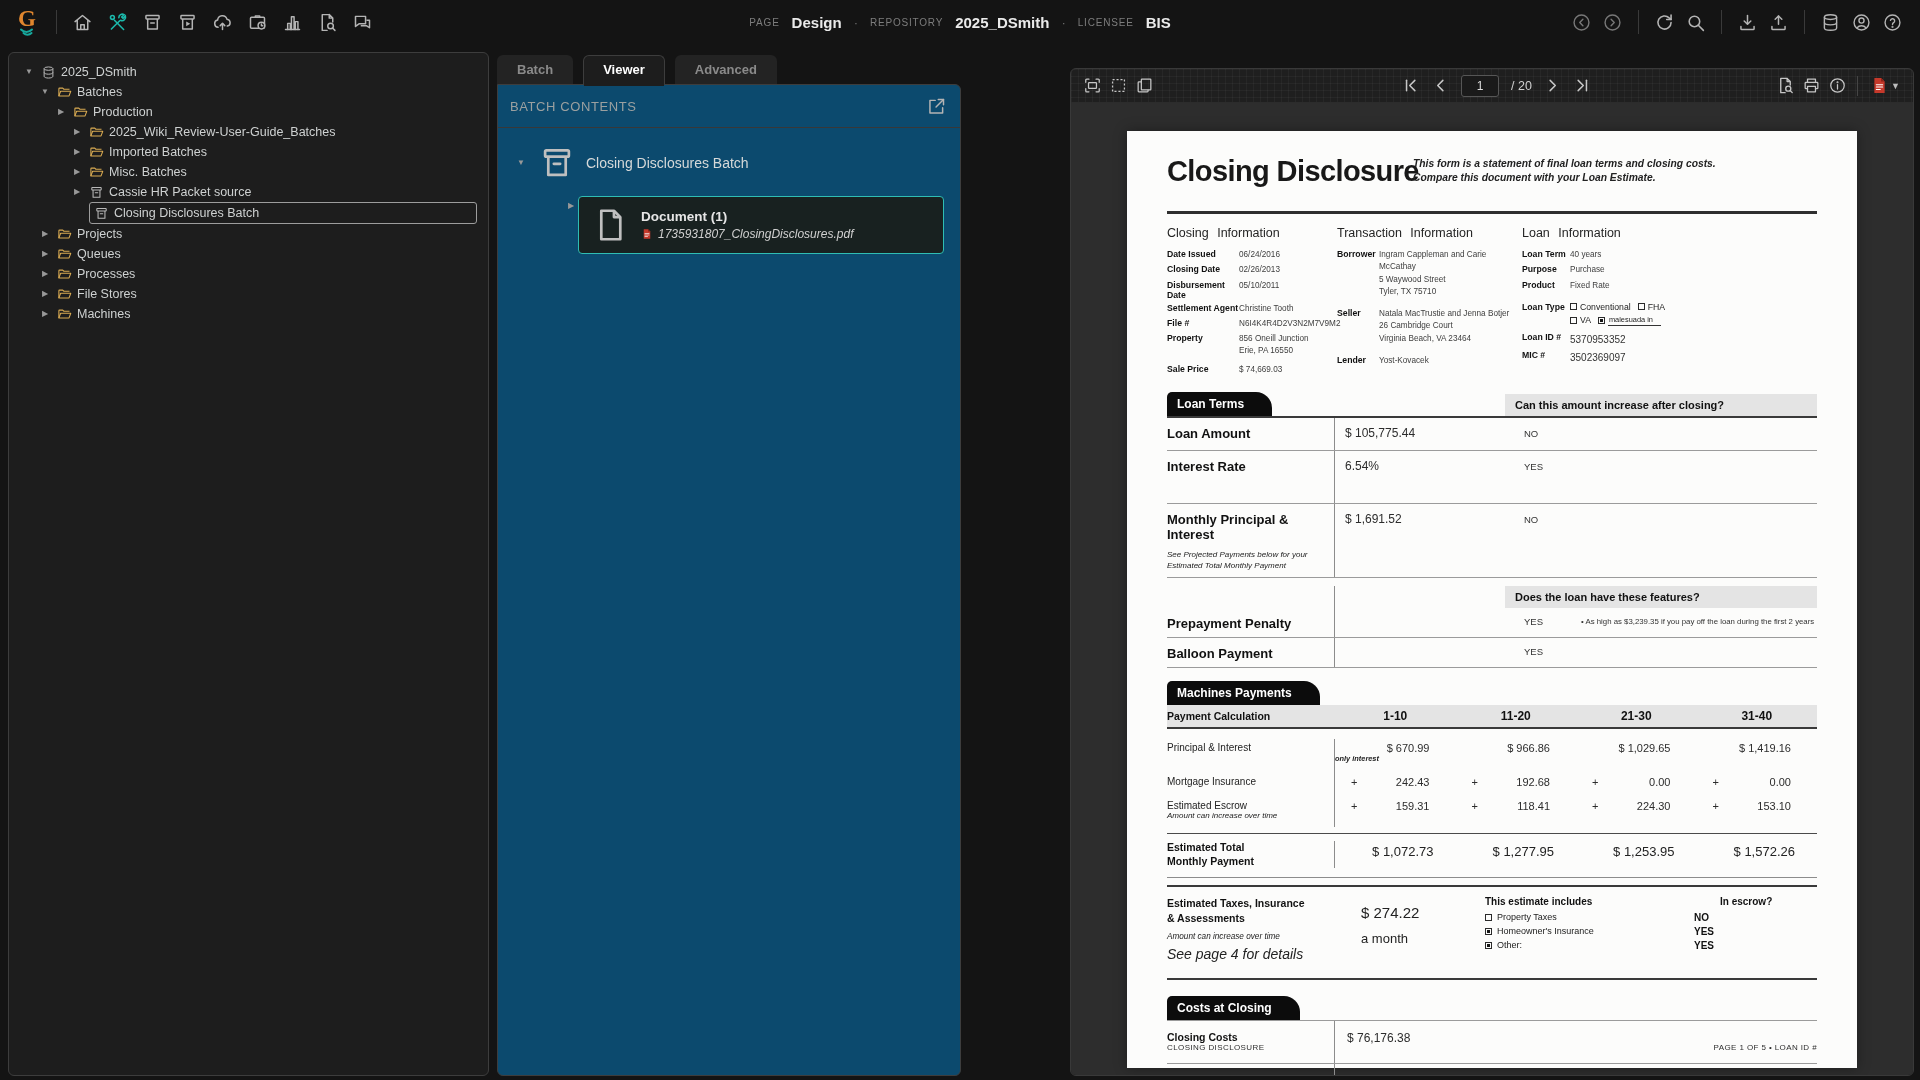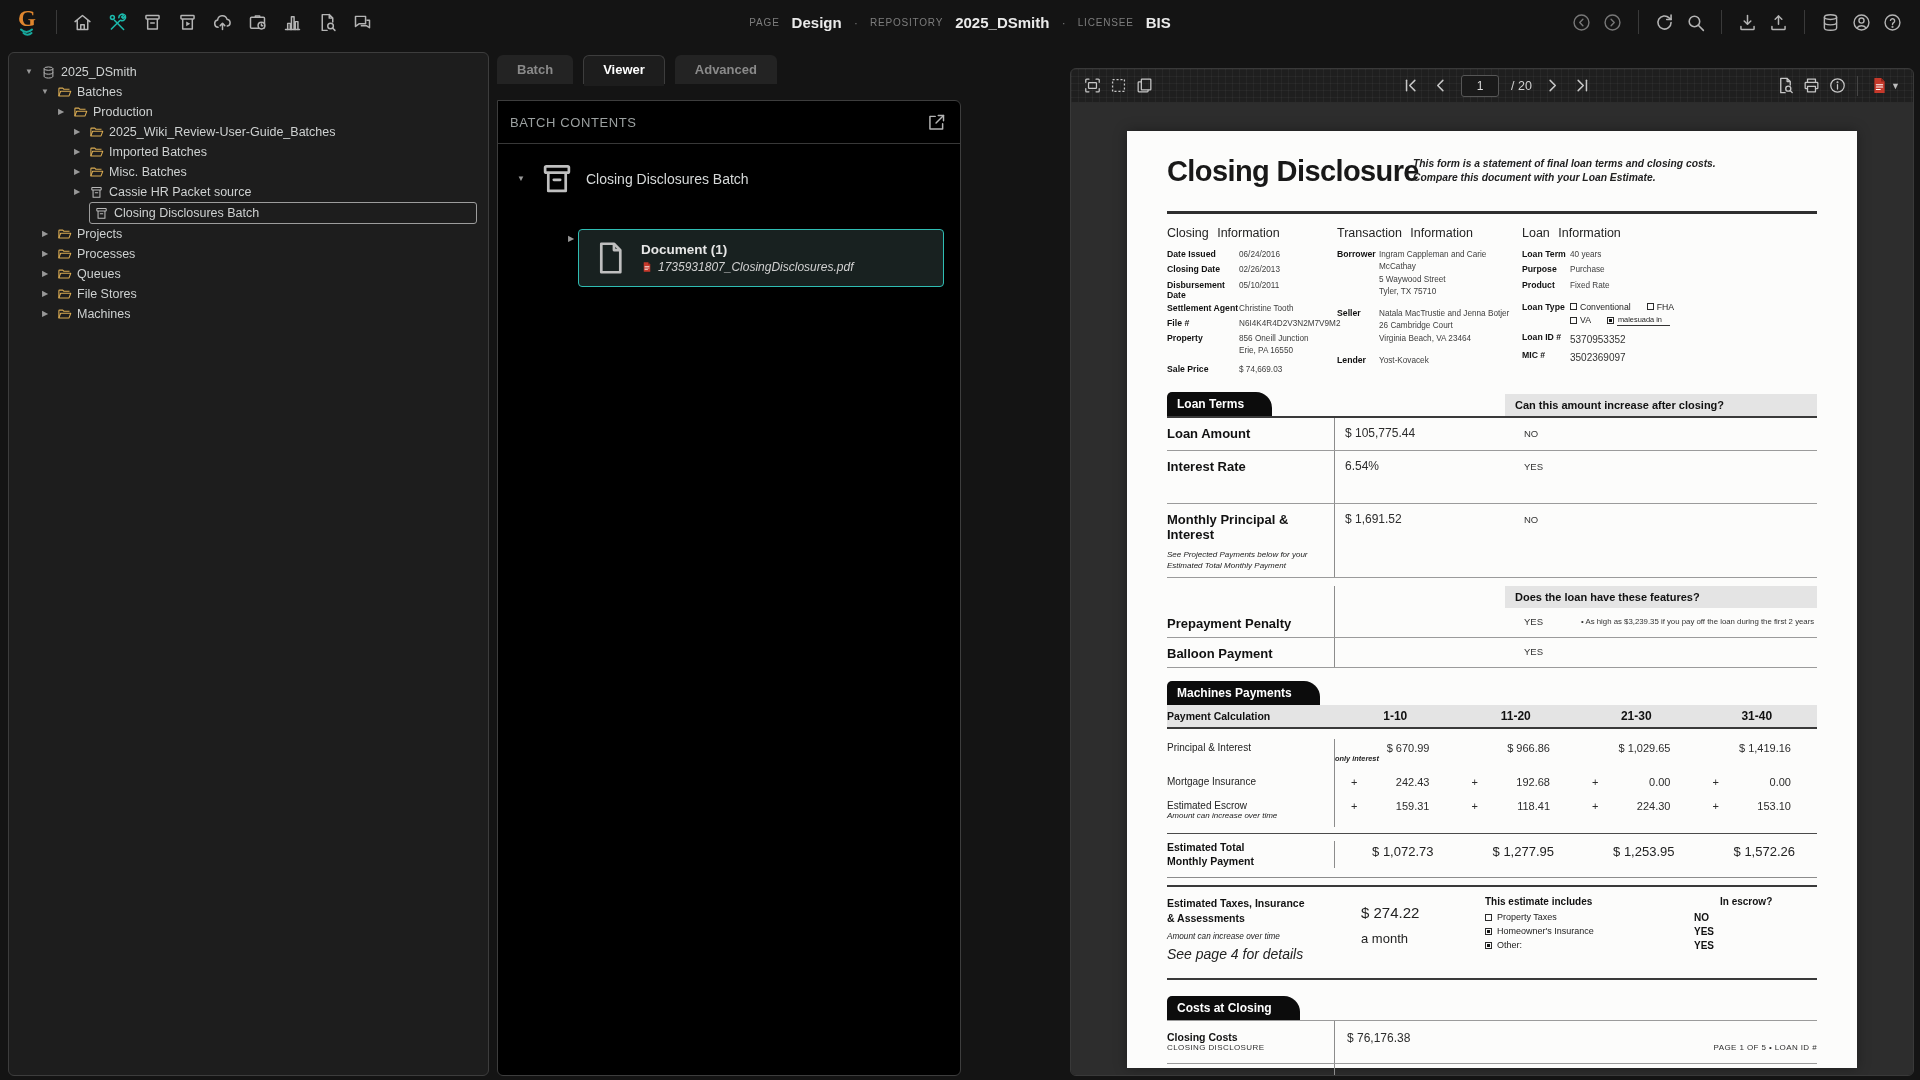--- a/index.html
+++ b/index.html
@@ -31,27 +31,27 @@
   .trow svg{width:15px;height:15px;flex:none}
   .fold{color:#d9ab52}
   .gico{color:#b9b9b9}
   .trow.sel{border:1px solid #9d9d9d;border-radius:3px;height:22px;margin-left:75px;margin-right:6px;padding-left:4px}
 
   
   .ctabs{position:absolute;left:497px;top:55px;display:flex;gap:10px;z-index:3}
   .tab{padding:6px 19px 7px;font-size:13px;font-weight:700;color:#8a8a8a;background:#232323;border:1px solid transparent;border-bottom:0;border-radius:6px 6px 0 0;cursor:pointer}
   .tab.active{color:#ffffff;background:#1d1d1d;border-color:#3d3d3d;position:relative}
   .tab.active::after{content:"";position:absolute;left:0;right:0;bottom:-2px;height:3px;background:#1d1d1d}
-  .cpanel{position:absolute;left:497px;top:100px;width:464px;bottom:4px;background:#000000;border:1px solid #3d3d3d;border-radius:0 6px 6px 6px;overflow:hidden}
+  .cpanel{position:absolute;left:497px;top:84px;width:464px;bottom:4px;background:#0c4a6e;border:1px solid #3d3d3d;border-radius:0 6px 6px 6px;overflow:hidden}
   .bc-head{display:flex;align-items:center;justify-content:space-between;padding:9px 12px;border-bottom:1px solid #383838;color:#9ba0a0;font-size:13px;letter-spacing:.6px}
   .bc-head .tb-btn{width:24px;height:24px}
   .bc-body{padding:16px 8px}
   .bc-batchrow{display:flex;align-items:center;gap:10px;margin-left:8px;color:#d6d9d9;font-size:14px;cursor:pointer}
   .big-ico{width:38px;height:38px;color:#bfbfbf;flex:none}
-  .docwrap{display:flex;margin-top:31px}
+  .docwrap{display:flex;margin-top:14px}
   .docwrap .caret{margin-left:58px;flex:none}
   .doc-card{flex:1;margin-right:8px;border:1px solid #2fbdb3;border-radius:4px;background:#182120;display:flex;align-items:center;gap:12px;padding:9px 12px;cursor:pointer}
   .doc-texts{display:flex;flex-direction:column}
   .doc-title{color:#e6e6e6;font-size:13.5px;font-weight:700}
   .doc-file{display:flex;align-items:center;gap:5px;color:#d0d0d0;font-size:12px;font-style:italic;margin-top:3px}
   .doc-file svg{width:12px;height:12px}
 
   
   .vpanel{position:absolute;left:1070px;right:6px;top:68px;bottom:4px;background:#1f1f1f;border:1px solid #393939;border-radius:6px;display:flex;flex-direction:column;overflow:hidden}
   .vtoolbar{height:34px;flex:none;display:flex;align-items:center;padding:0 8px;border-bottom:1px solid #2c2c2c;
@@ -75,21 +75,21 @@
   .d-stmt{position:absolute;left:246px;top:2px;width:340px;font-size:10.3px;font-style:italic;font-weight:600;line-height:1.4;color:#222}
   .d-rule{height:3px;background:#2f2f2f;margin-top:4px}
   .d-cols{display:flex;margin-top:12px;min-height:138px}
   .d-c1{width:170px;flex:none}.d-c2{width:185px;flex:none}.d-c3{flex:1}
   .dh{font-size:12.5px;color:#242424;word-spacing:5px;margin-bottom:9px}
   .irow{display:flex;margin-bottom:3px}
   .ilab{font-weight:700;font-size:8.7px;flex:none;color:#111}
   .d-c1 .ilab{width:72px}.d-c2 .ilab{width:42px}.d-c3 .ilab{width:48px}
   .ival{font-size:8.2px;color:#3e3e3e;white-space:pre-line;line-height:1.5}
   .mt6{margin-top:6px}.mt10{margin-top:10px}
-  .cbline{display:flex;align-items:center;gap:16px;font-size:8.7px;margin-bottom:3px;color:#222}
+  .cbline{display:flex;align-items:center;gap:7px;font-size:8.7px;margin-bottom:3px;color:#222}
   .cb{width:7px;height:7px;border:1px solid #2a2a2a;display:inline-block;margin-right:2px;flex:none;position:relative}
   .cb.on::after{content:"";position:absolute;left:1px;top:1px;right:1px;bottom:1px;background:#161616}
   .cbgrp{display:flex;align-items:center;gap:1px}
   .underl{border-bottom:1px solid #333;font-size:7.4px;padding:0 8px 1px 1px}
   .idval{font-size:10px;color:#333}
 
   .shead{display:grid;grid-template-columns:168px 170px 1fr;align-items:end;margin-top:13px}
   .btab{background:#0c0c0c;color:#fff;font-weight:700;font-size:12px;padding:5px 28px 5px 10px;border-radius:5px 16px 0 0;justify-self:start}
   .qband{background:#e4e4e4;font-weight:700;font-size:11px;padding:5px 10px;color:#111}
   .ltrow{display:grid;grid-template-columns:168px 170px 1fr;border-bottom:1px solid #9b9b9b}
@@ -472,28 +472,28 @@
       <svg class="fold" viewBox="0 0 24 24">
           <use href="#i-folder"></use>
         </svg>
       <span>Projects</span>
     </div>
     <div class="trow l1">
       <span class="caret col"></span>
       <svg class="fold" viewBox="0 0 24 24">
           <use href="#i-folder"></use>
         </svg>
-      <span>Processes</span>
+      <span>Queues</span>
     </div>
     <div class="trow l1">
       <span class="caret col"></span>
       <svg class="fold" viewBox="0 0 24 24">
           <use href="#i-folder"></use>
         </svg>
-      <span>Queues</span>
+      <span>Processes</span>
     </div>
     <div class="trow l1">
       <span class="caret col"></span>
       <svg class="fold" viewBox="0 0 24 24">
           <use href="#i-folder"></use>
         </svg>
       <span>File Stores</span>
     </div>
     <div class="trow l1">
       <span class="caret col"></span>

